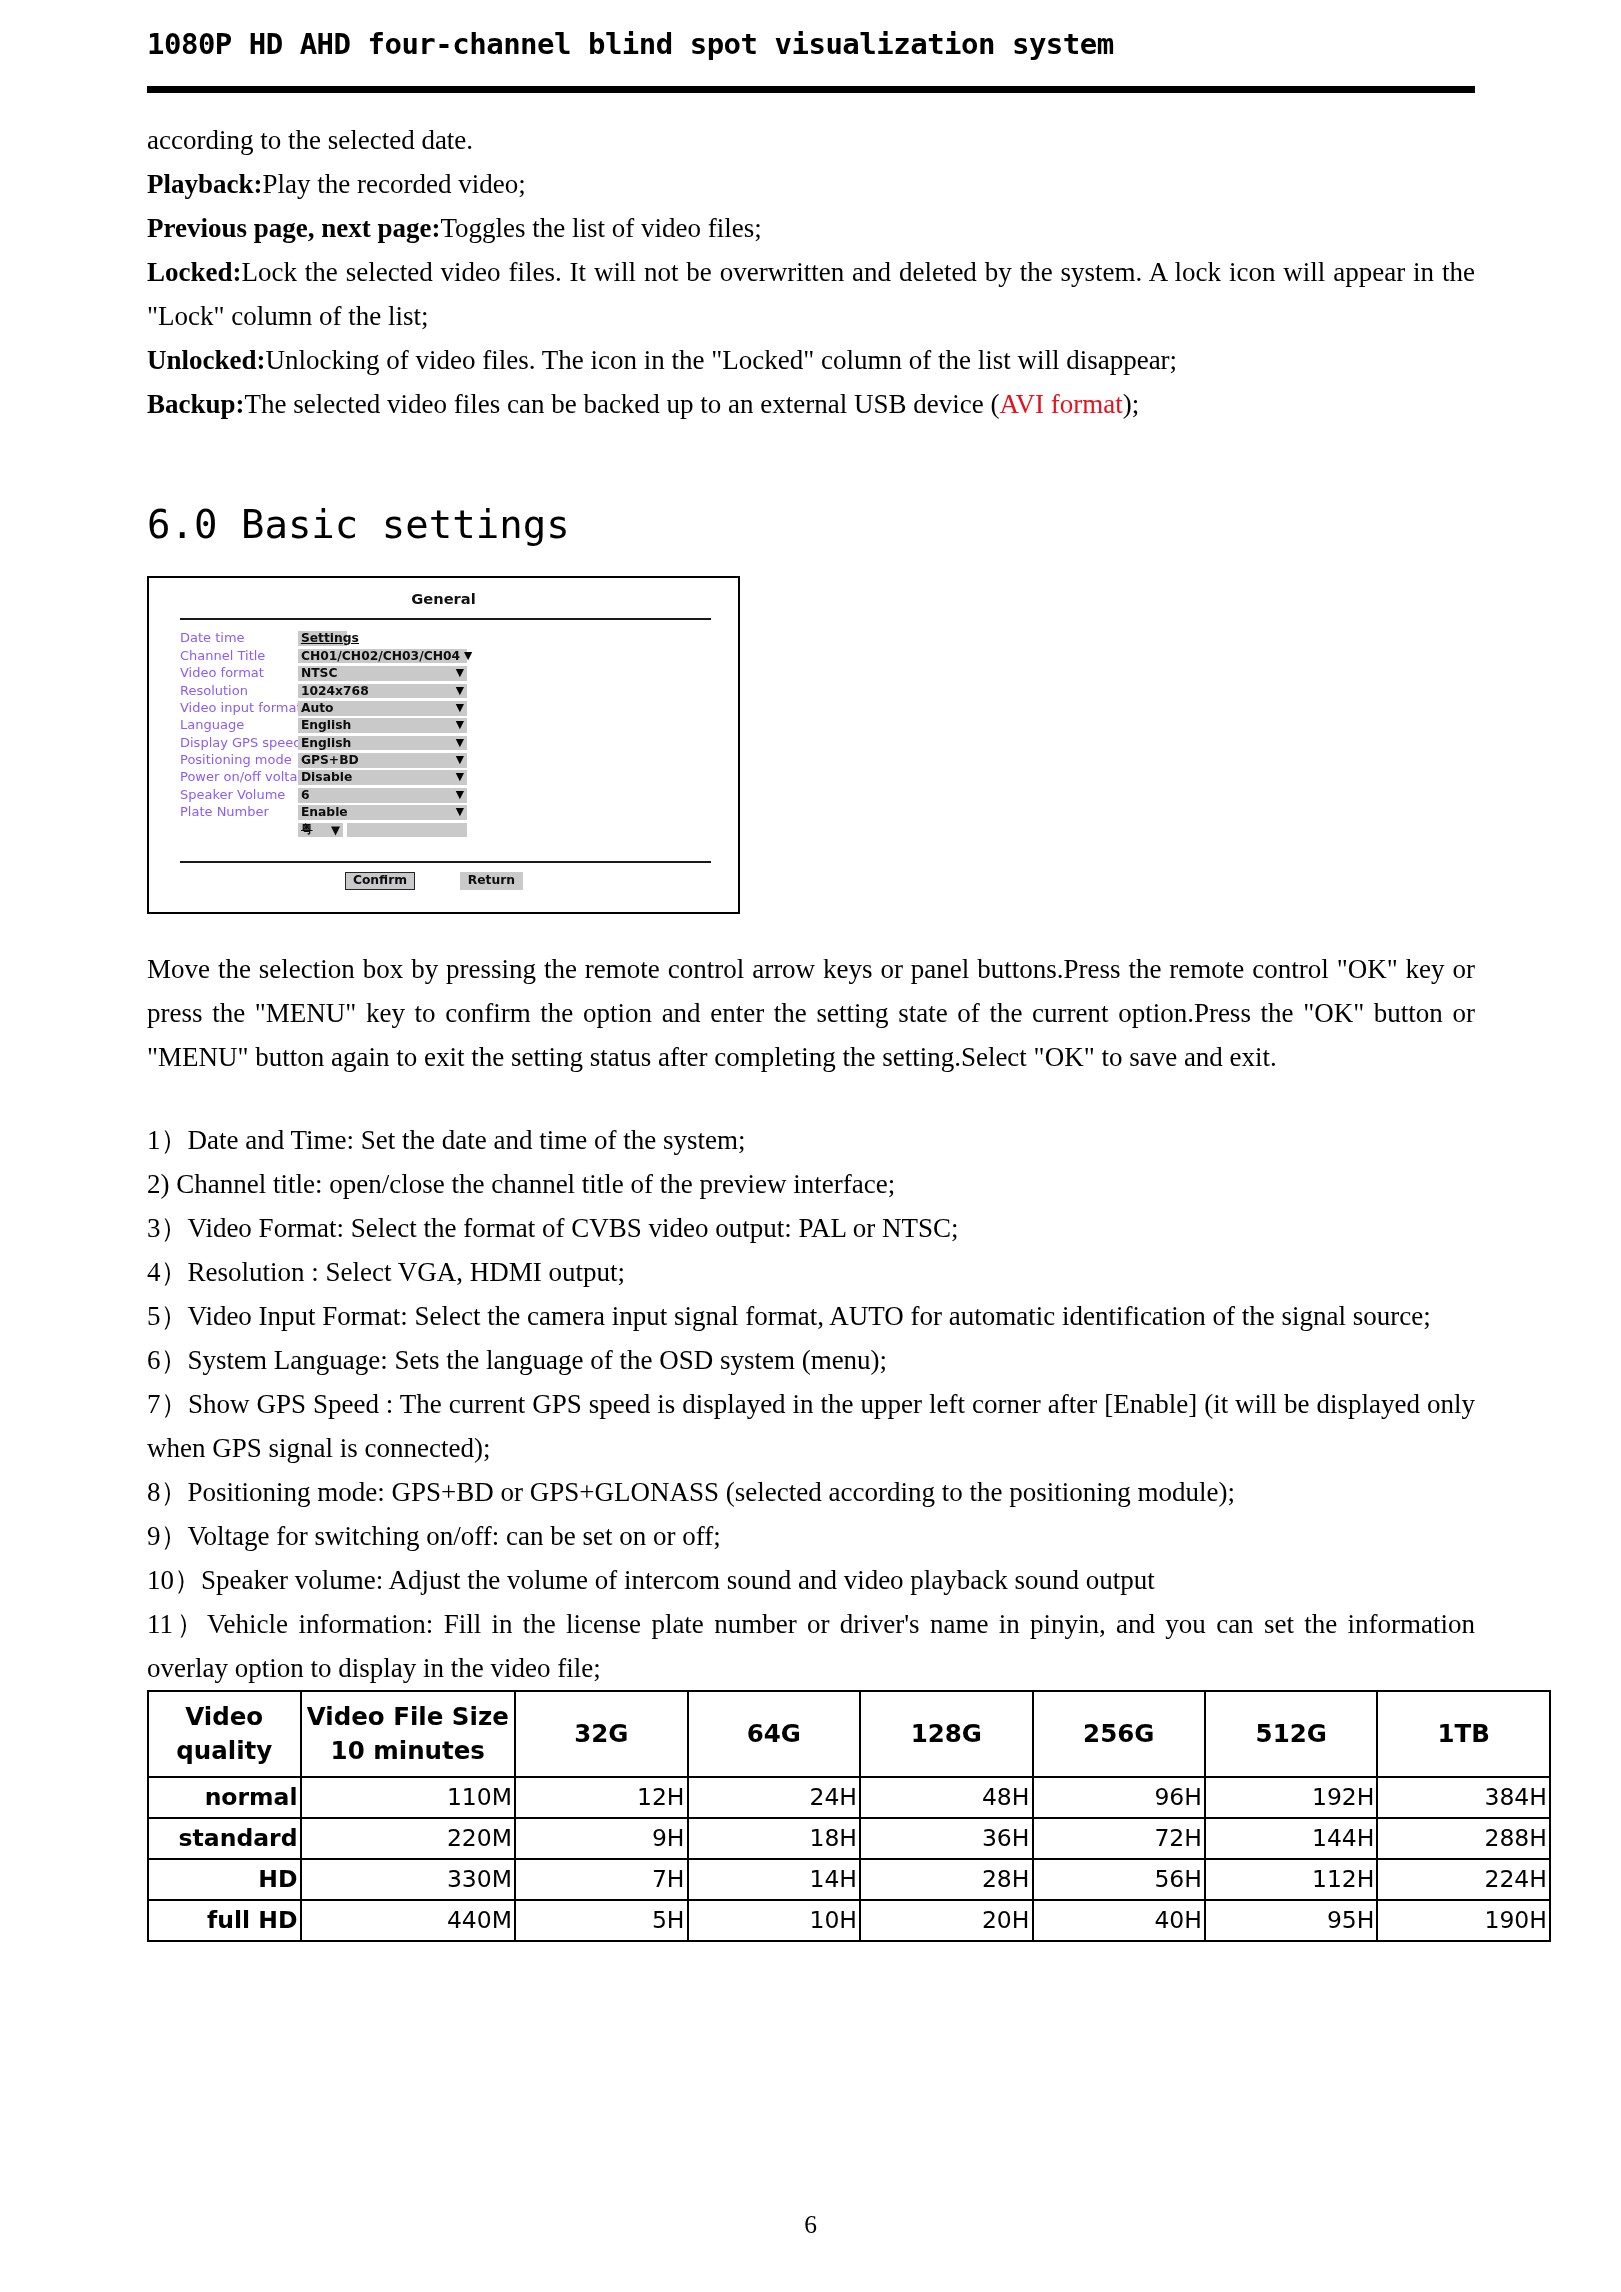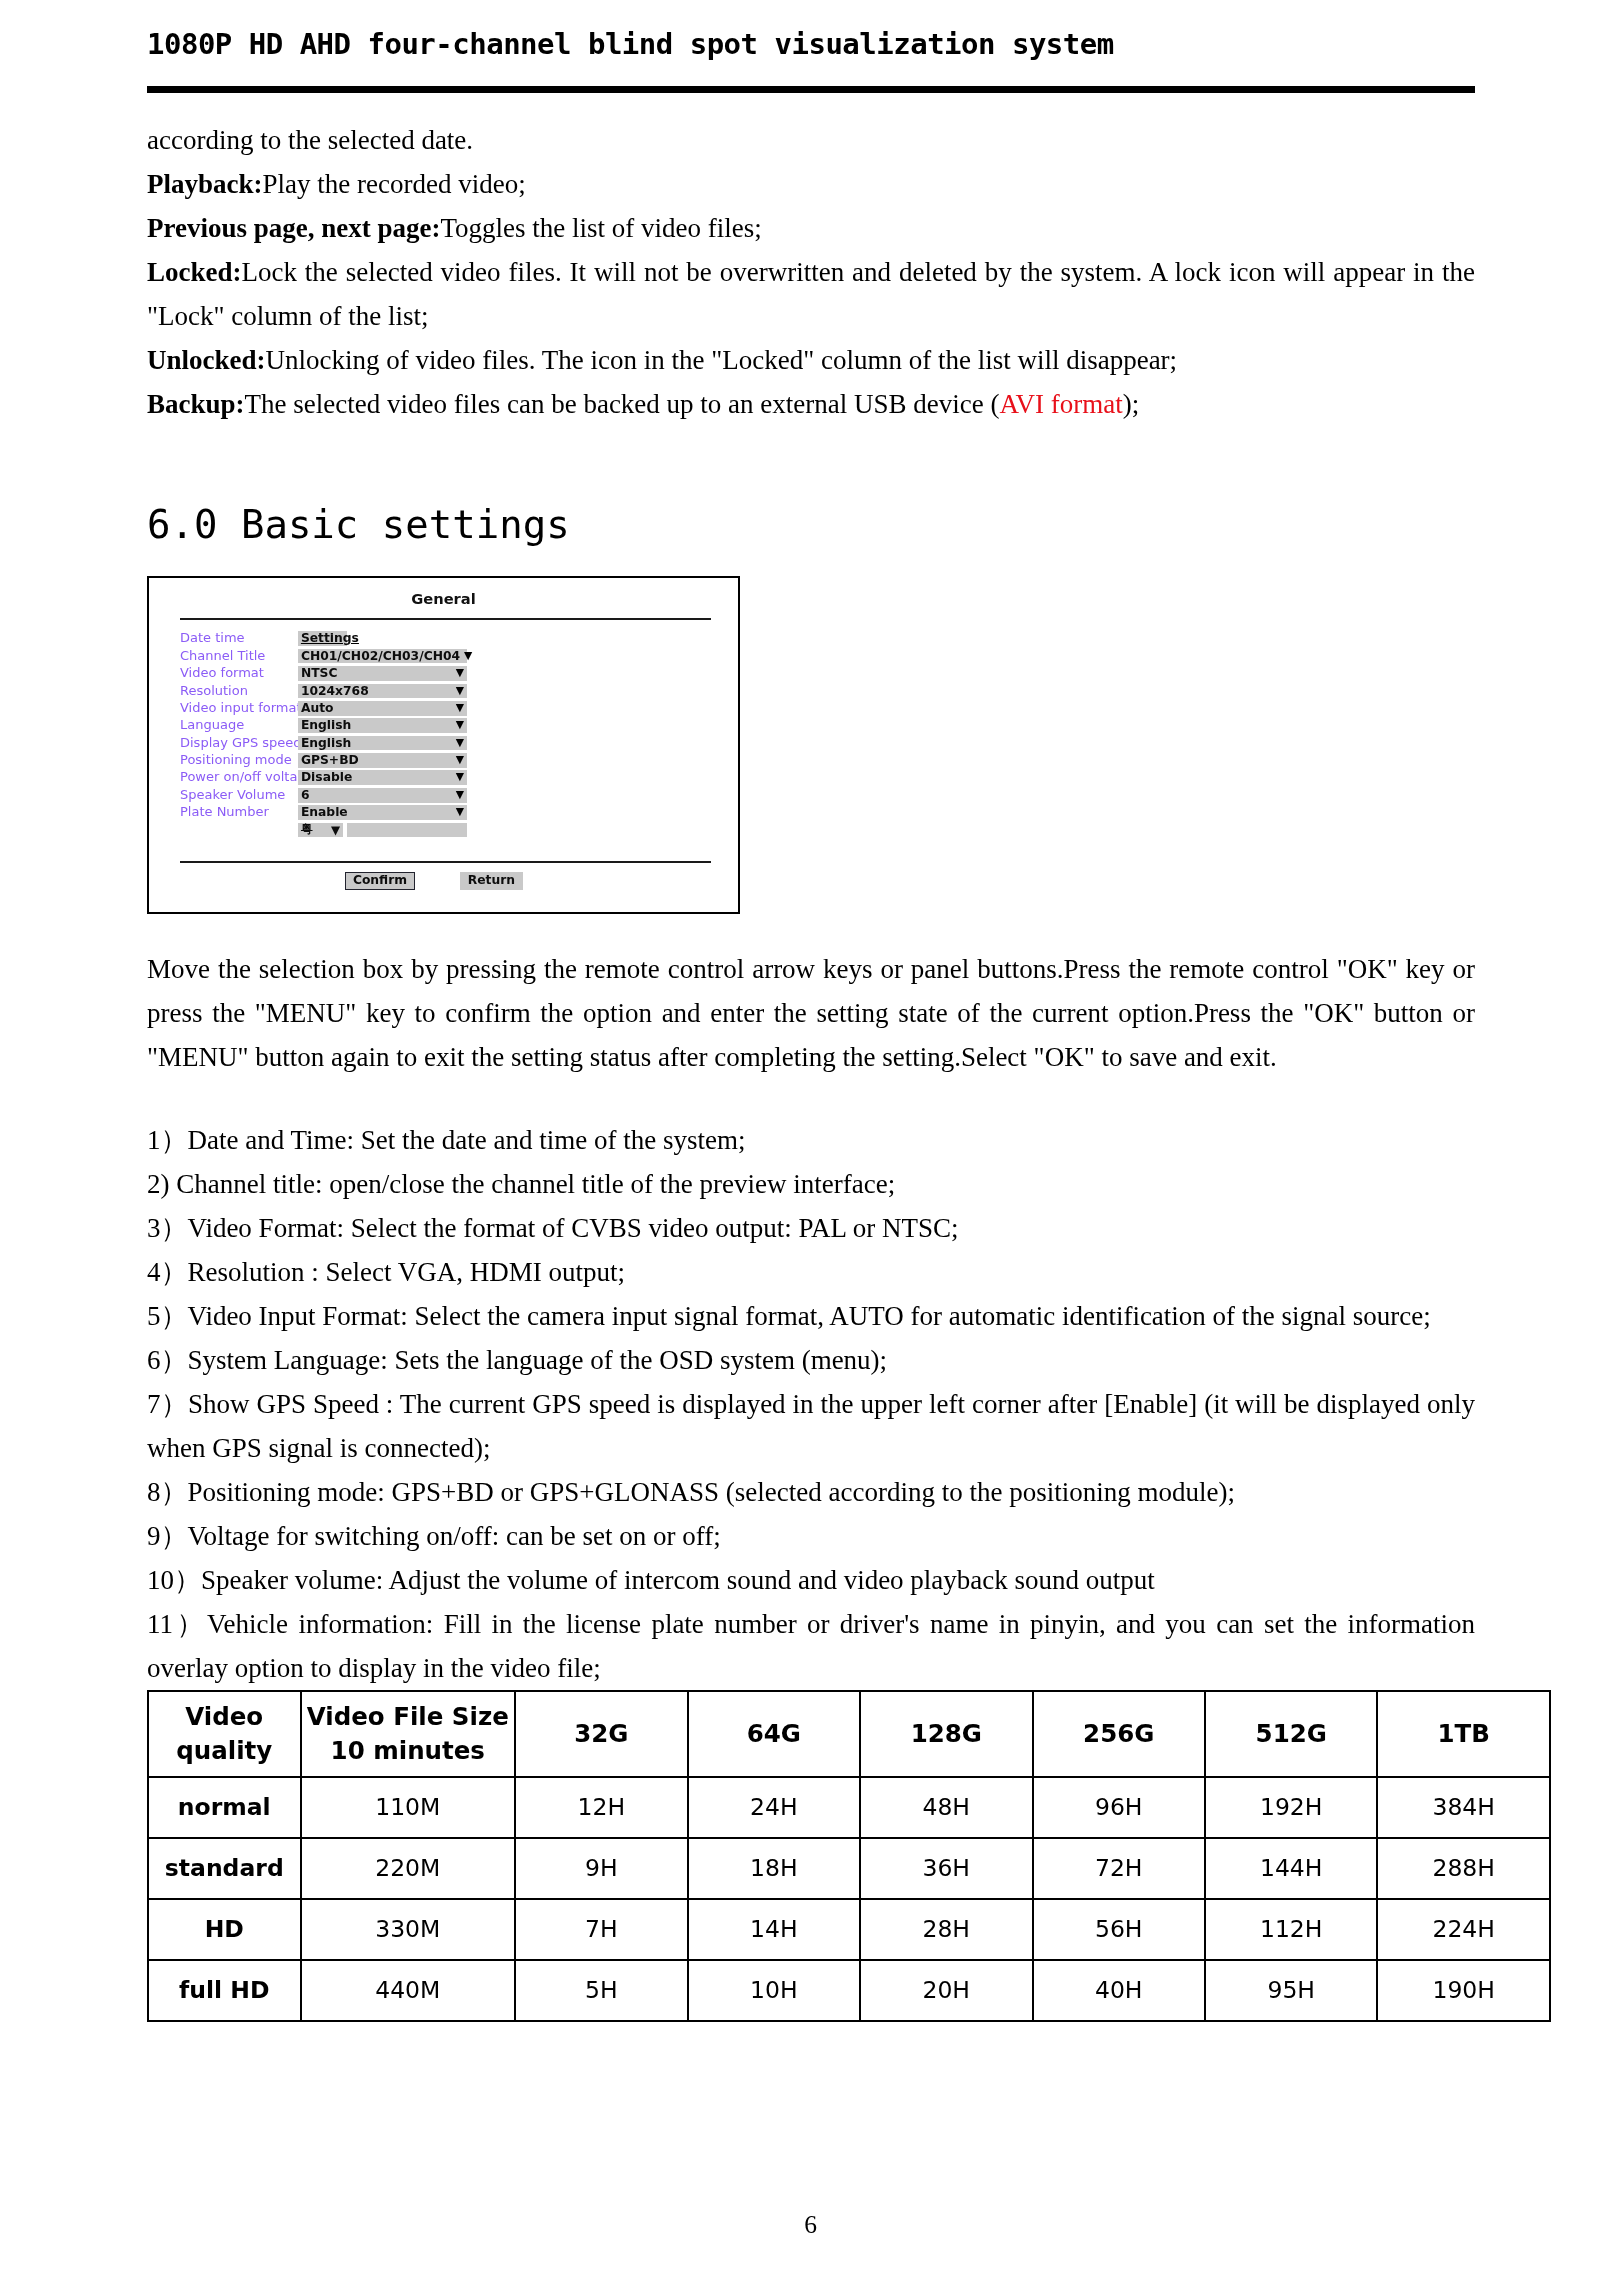--- a/index.html
+++ b/index.html
@@ -230,21 +230,22 @@
   .spec-table th {
     font-size: 24.5px;
     font-weight: 700;
     line-height: 34px;
     padding: 7.8px 2px;
   }
   .spec-table td {
     font-size: 23.5px;
     font-weight: 400;
     line-height: 29px;
-    padding: 15px 2px;
+    padding: 5px 2px;
+    text-align: right;
   }
   .spec-table td.rowhead {
     font-weight: 700;
     font-size: 23.5px;
   }
   .col-quality { width: 145px; }
   .col-size    { width: 204px; }
   .col-cap     { width: 164px; }
 
   

